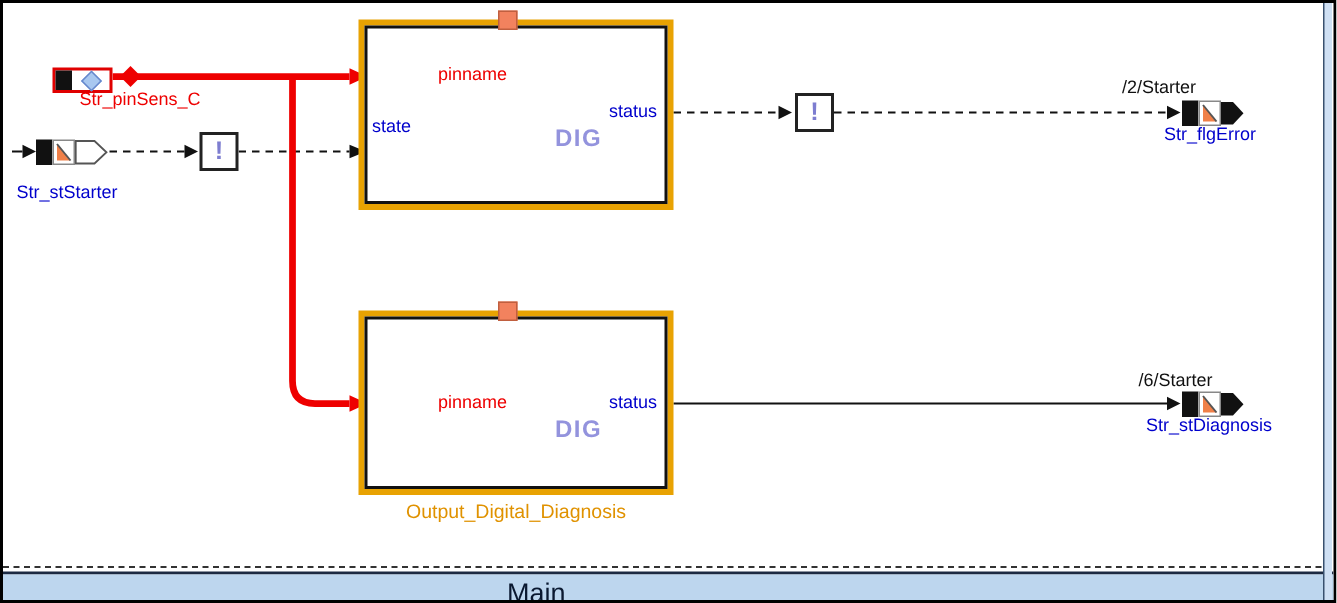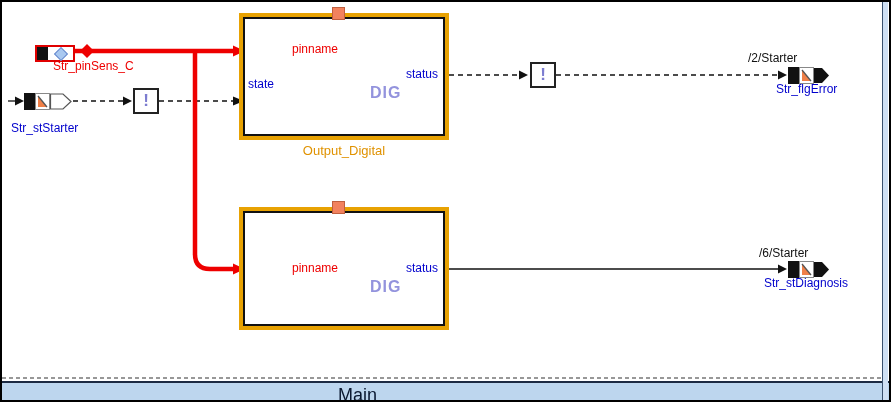--- a/index.html
+++ b/index.html
@@ -152,21 +152,20 @@
     <path d="M12,35 H17 V12 H33" stroke="#9393dd" stroke-width="2.4" fill="none"></path>
     <path d="M35,12 H46" stroke="#9393dd" stroke-width="2.4" stroke-dasharray="2.2,3.4" fill="none"></path>
     <path d="M47,12 H53 V35" stroke="#9393dd" stroke-width="2.4" fill="none"></path>
     <path d="M56,35 H68" stroke="#9393dd" stroke-width="2.4" stroke-dasharray="2.2,3.4" fill="none"></path>
   </svg>
   <div class="dig" style="left:368px;top:82px;">DIG</div>
 
   <div class="lbl lbl-red" style="left:246px;top:41px;z-index:5;">pinname</div>
   <div class="lbl lbl-blue" style="left:246px;top:76px;z-index:5;">state</div>
   <div class="lbl lbl-blue" style="left:404px;top:66px;z-index:5;">status</div>
-  <div class="hblock-label" style="left:237px;top:141px;">Output_Digital</div>
 
   <div class="hblock" style="left:237px;top:205px;width:210px;height:123px;">
     <div class="inner"></div>
   </div>
   <div class="marker" style="left:330px;top:199px;"></div>
 
   <svg class="layer topsvg" style="left:255px;top:219px;" width="115" height="95" viewBox="0 0 115 95">
     <g transform="rotate(-14 57 46)">
       <rect x="13" y="30" width="88" height="42" rx="9" fill="#c9c9c4" stroke="#8f8f8a"></rect>
       <rect x="13" y="22" width="88" height="42" rx="9" fill="#efefec" stroke="#9a9a95"></rect>
@@ -196,20 +195,21 @@
     <polygon points="79,35 72,31.5 72,38.5" fill="#999"></polygon>
     <path d="M12,35 H17 V12 H33" stroke="#9393dd" stroke-width="2.4" fill="none"></path>
     <path d="M35,12 H46" stroke="#9393dd" stroke-width="2.4" stroke-dasharray="2.2,3.4" fill="none"></path>
     <path d="M47,12 H53 V35" stroke="#9393dd" stroke-width="2.4" fill="none"></path>
     <path d="M56,35 H68" stroke="#9393dd" stroke-width="2.4" stroke-dasharray="2.2,3.4" fill="none"></path>
   </svg>
   <div class="dig" style="left:368px;top:276px;">DIG</div>
 
   <div class="lbl lbl-red" style="left:246px;top:260px;z-index:5;">pinname</div>
   <div class="lbl lbl-blue" style="left:404px;top:260px;z-index:5;">status</div>
+  <div class="hblock-label" style="left:237px;top:331px;">Output_Digital_Diagnosis</div>
 
   <div class="lbl lbl-black" style="left:746px;top:50px;text-align:center;">/2/Starter</div>
   <div class="port" style="left:786px;top:65px;">
     <div class="dark"></div>
     <div class="icon-sq">
       <svg width="13" height="15">
         <polygon points="2,2 11,13 2,13" fill="#f08048"></polygon>
         <line x1="2" y1="2" x2="11" y2="13" stroke="#555" stroke-width="1.3"></line>
       </svg>
     </div>

